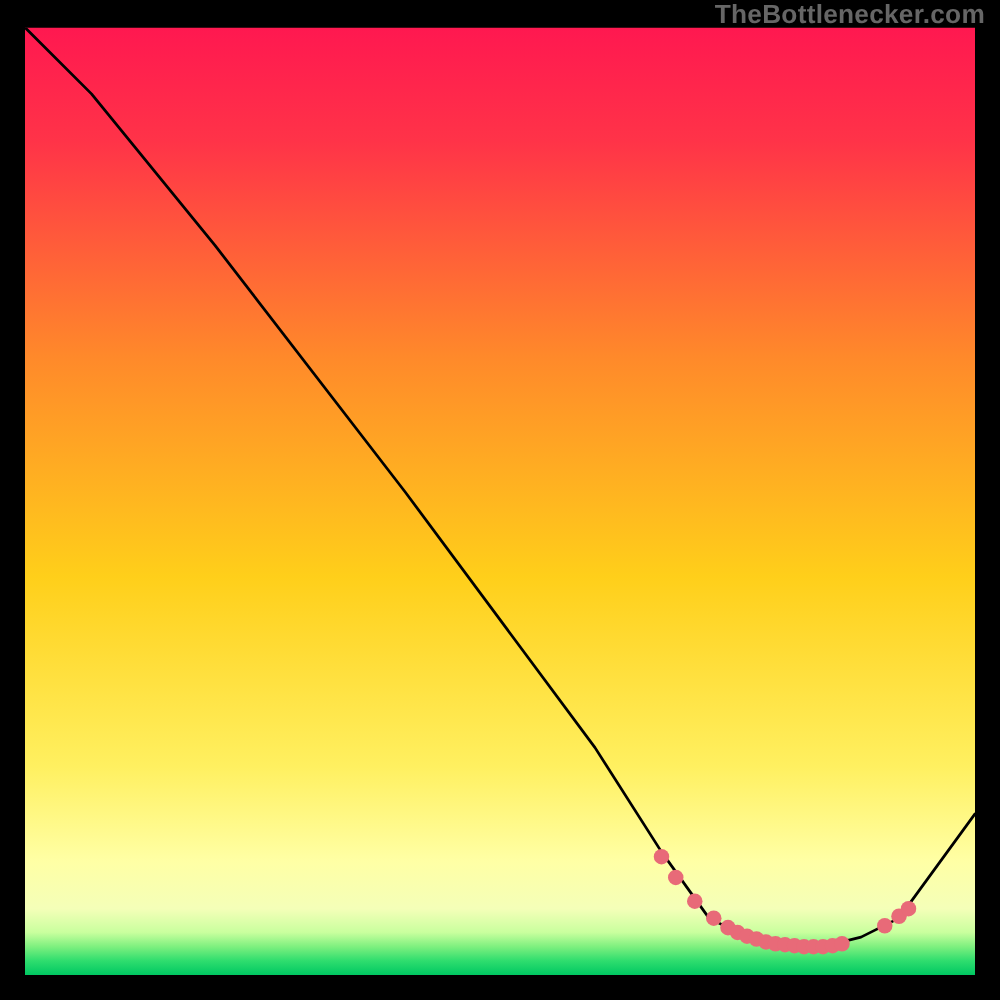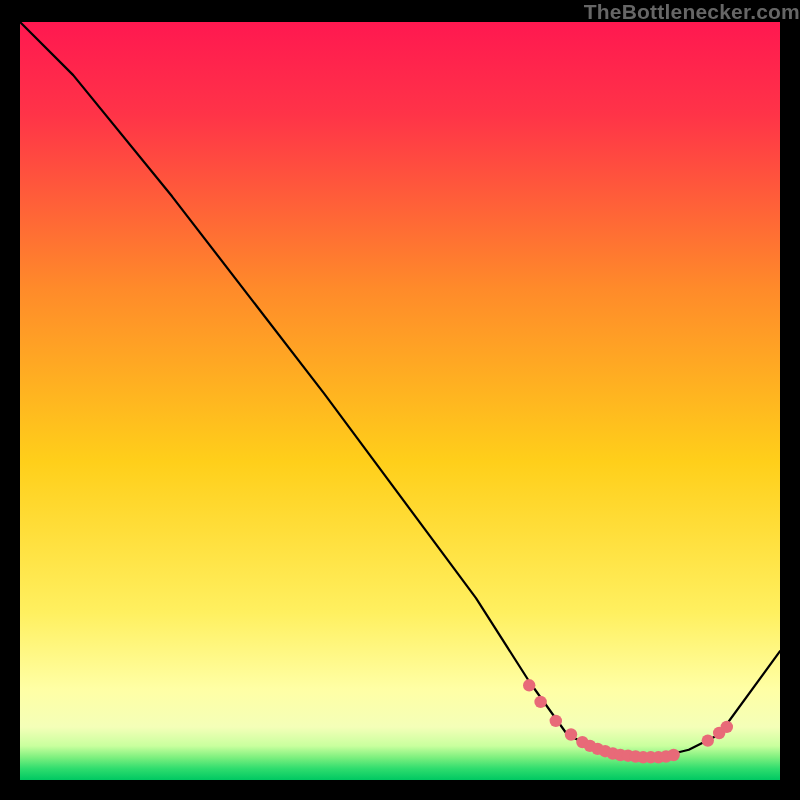--- a/index.html
+++ b/index.html
@@ -15,21 +15,21 @@
     position: absolute;
     left: 20px;
     top: 22px;
     width: 760px;
     height: 758px;
     background: #000;
   }
   .watermark {
     position: absolute;
     top: 0px;
-    right: 0;
+    right: 12px;
     color: #666;
     font-size: 21px;
     font-weight: 600;
     letter-spacing: 0.2px;
   }
   svg {
     display: block;
   }
 </style>
 </head>

